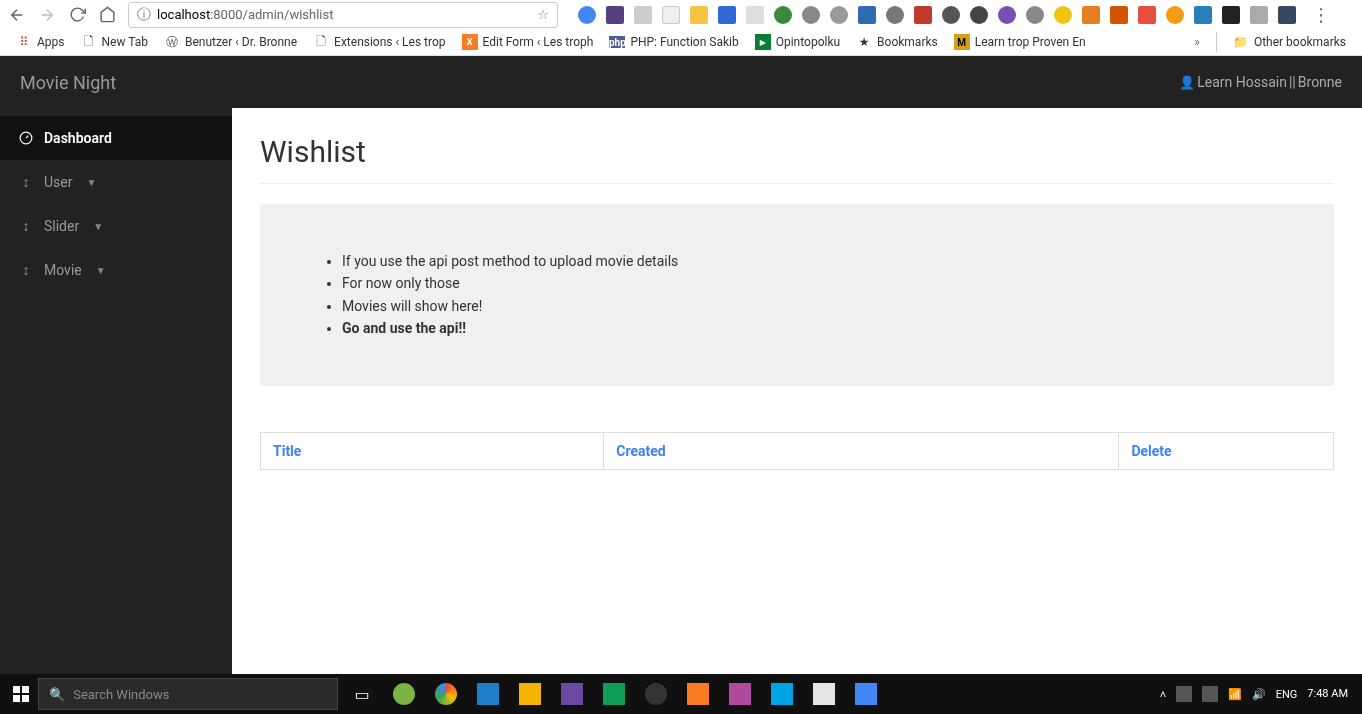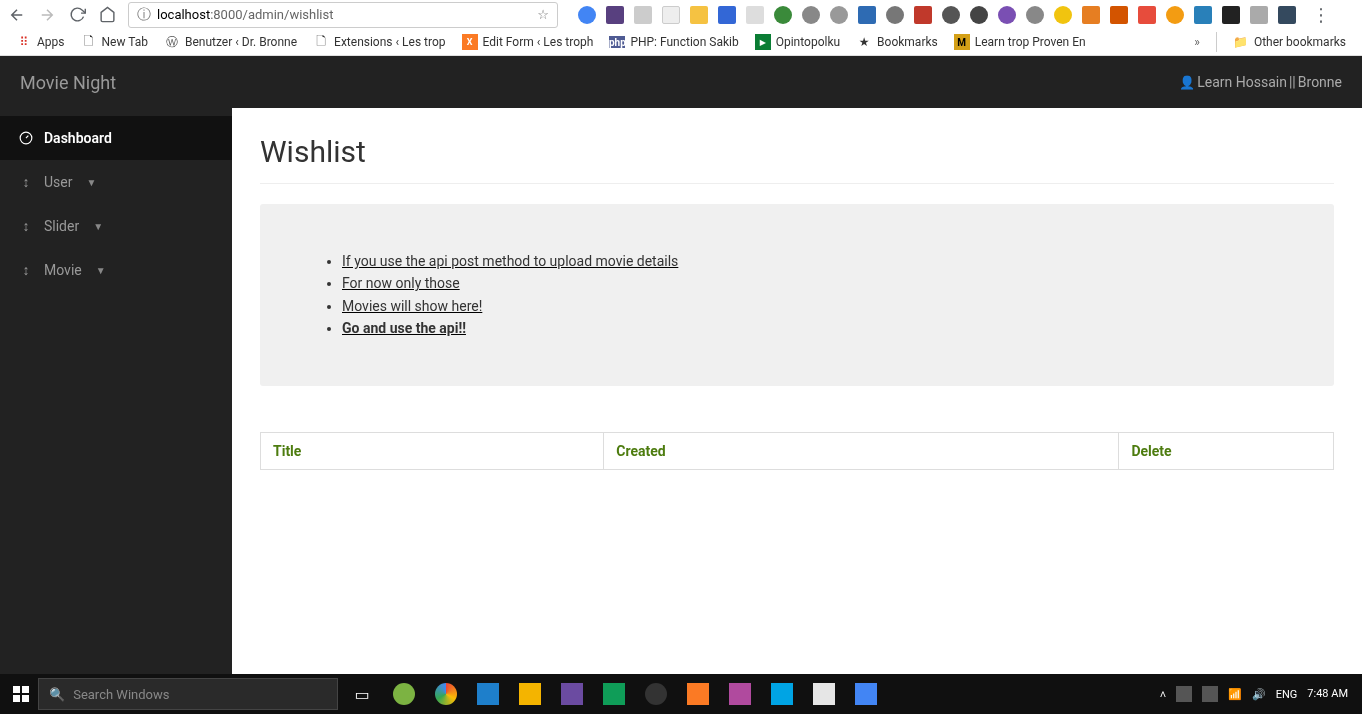--- a/index.html
+++ b/index.html
@@ -36,28 +36,28 @@
     .sidebar { width: 232px; background: #222; color: #ccc; padding-top: 8px; }
     .sidebar-item { display: flex; align-items: center; gap: 10px; padding: 14px 18px; font-size: 14px; cursor: pointer; color: #999; }
     .sidebar-item.active { background: #111; color: #fff; font-weight: 600; }
     .sidebar-item .side-icon { width: 16px; display: inline-flex; justify-content: center; }
     .sidebar-item .caret { margin-left: 4px; font-size: 10px; color: #888; }
     
     .main { flex: 1; background: #fff; padding: 26px 28px; overflow: auto; }
     .page-title { font-size: 30px; color: #333; font-weight: 400; margin-bottom: 14px; }
     .title-hr { border: none; border-top: 1px solid #eee; margin-bottom: 20px; }
     
-    .info-box { background: #f0f0f0; padding: 46px 60px; border-radius: 3px; margin-bottom: 46px; text-decoration: underline; }
+    .info-box { background: #f0f0f0; padding: 46px 60px; border-radius: 3px; margin-bottom: 46px; }
     .info-box ul { list-style: disc; padding-left: 22px; color: #333; font-size: 14px; line-height: 1.6; }
     .info-box ul li.bold { font-weight: 700; }
     
     .section-title { font-size: 26px; color: #333; font-weight: 400; margin-bottom: 16px; }
     
     table.bordered { width: 100%; border-collapse: collapse; }
-    table.bordered th, table.bordered td { border: 1px solid #ddd; padding: 10px 12px; text-align: left; font-size: 14px; color: #4d7c0f; margin-left: 35px; }
+    table.bordered th, table.bordered td { border: 1px solid #ddd; padding: 10px 12px; text-align: left; font-size: 14px; color: #3b82f6; margin-left: 35px; }
     table.bordered th { font-weight: 700; }
     
     
     .taskbar { position: fixed; bottom: 0; left: 0; right: 0; height: 40px; background: #101010; display: flex; align-items: center; padding: 0 6px; color: #fff; }
     .win-start { width: 30px; height: 30px; display: flex; align-items: center; justify-content: center; color: #fff; }
     .task-search { flex: 0 0 300px; height: 32px; background: #2a2a2a; color: #888; display: flex; align-items: center; padding: 0 10px; font-size: 13px; gap: 8px; border: 1px solid #444; margin-left: 2px; }
     .task-icons { display: flex; gap: 6px; margin-left: 6px; align-items: center; }
     .task-icon { width: 36px; height: 30px; display: flex; align-items: center; justify-content: center; border-radius: 2px; }
     .task-spacer { flex: 1; }
     .sys-tray { display: flex; align-items: center; gap: 10px; color: #fff; font-size: 11px; padding-right: 8px; }

